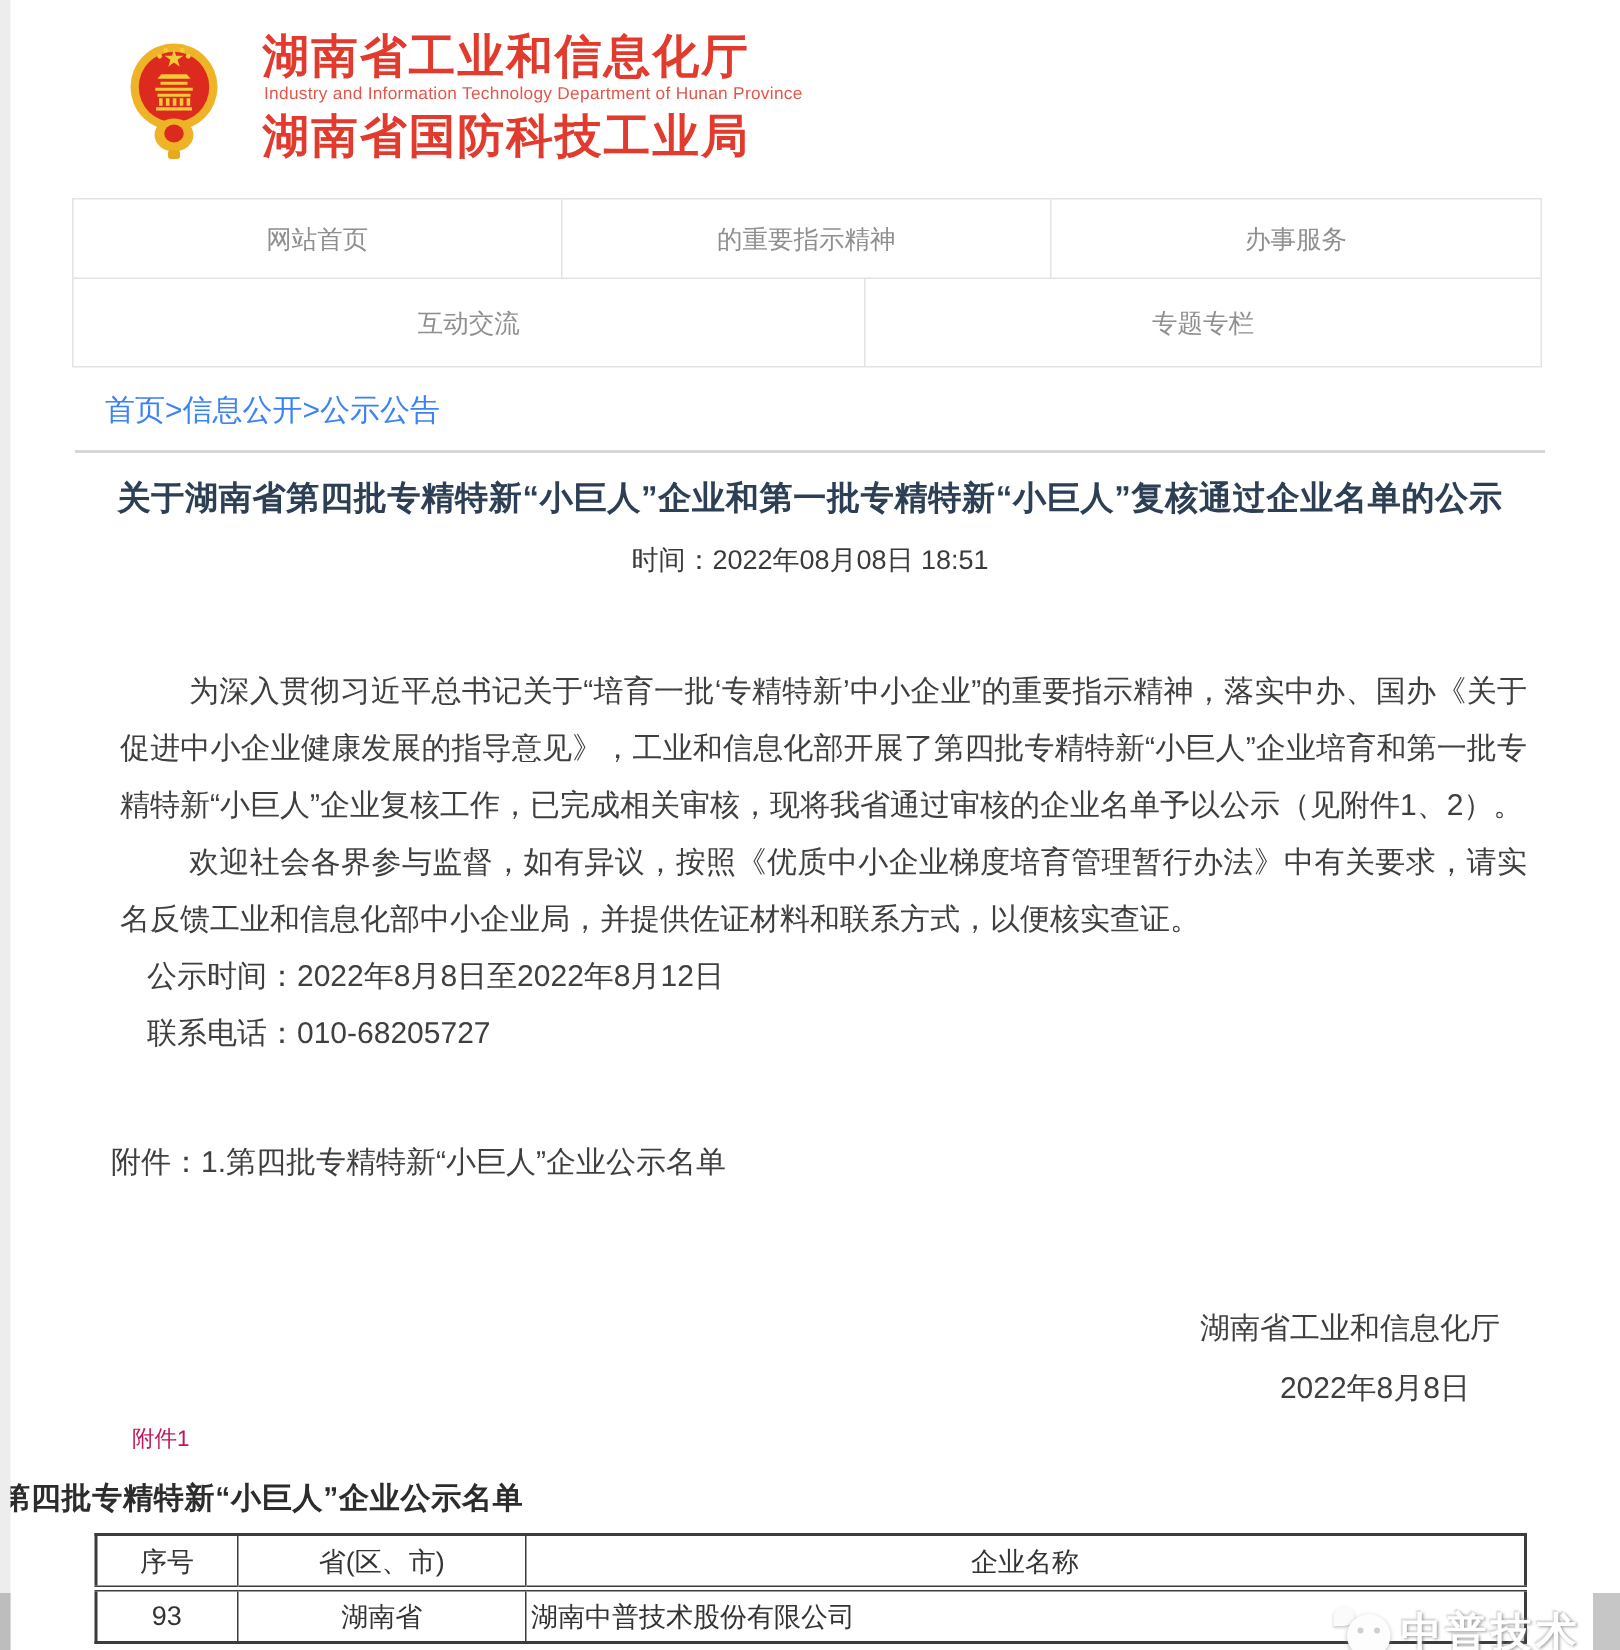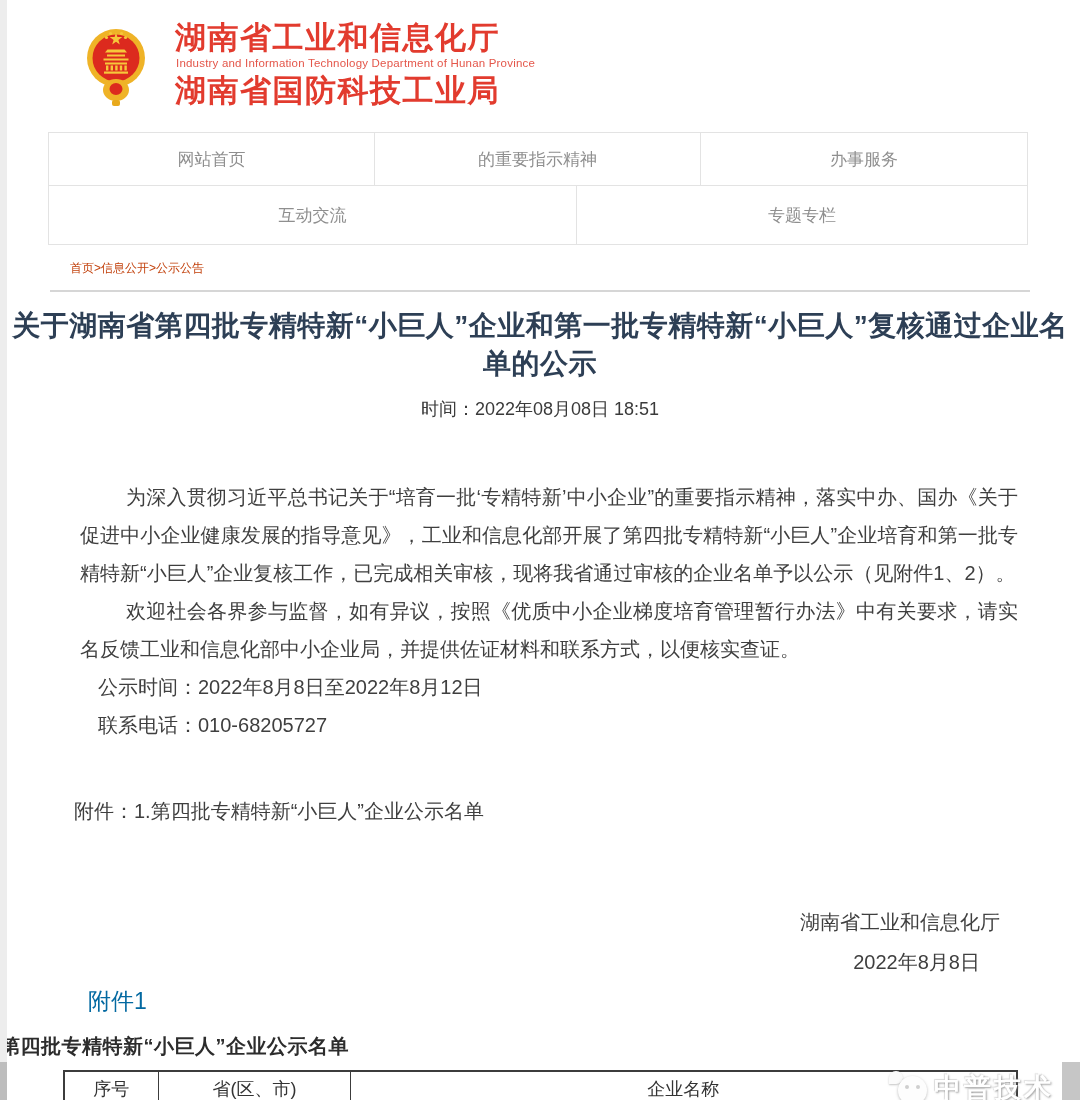--- a/index.html
+++ b/index.html
@@ -24,38 +24,38 @@
   .nav { margin:4px 52px 0 48px; border:1px solid #e3e3e3; border-bottom:none; }
   .nav-row { display:flex; border-bottom:1px solid #e3e3e3; }
   .nav-cell { text-align:center; color:#8f8f8f; font-size:17px; display:flex; align-items:center; justify-content:center; border-right:1px solid #e3e3e3; }
   .nav-cell:last-child { border-right:none; }
   .nav-row1 .nav-cell { height:52px; width:33.333%; }
   .nav-row2 .nav-cell { height:58px; }
   .nav-cell.w54 { width:54%; } .nav-cell.w46 { width:46%; }
 
   
   .crumb-wrap { margin:0 50px; border-bottom:2px solid #d6d6d6; }
-  .crumb { padding:15px 0 13px 20px; color:#c2410c; font-size:12px; }
+  .crumb { padding:15px 0 13px 20px; color:#3b82f6; font-size:20px; }
 
   
-  .title { margin-top:15px; text-align:center; color:#2d3f55; font-weight:bold; font-size:28px; letter-spacing:0.5px; }
+  .title { margin-top:15px; text-align:center; color:#2d3f55; font-weight:bold; font-size:22px; letter-spacing:0.5px; }
   .time { margin-top:14px; text-align:center; color:#3a3a3a; font-size:18px; }
 
   
   .body { margin:57px 52px 0 52px; padding-right:10px; font-size:20px; line-height:38px; color:#3f3f3f; }
   .body p.para { text-align:justify; text-indent:46px;margin-left:28px; }
   .line-ind { padding-left:46px; }
   .attach { margin-top:48px; }
   .attach-l1 { padding-left:22px;margin-top:12px; }
   .attach-l2 { padding-left:99px; }
   .sign { margin-top:72px; text-align:right; margin-right:18px; line-height:40px; }
   .sign-date { padding-right:20px; }
 
   
-  .att1 { margin:4px 0 16px 88px; font-size:23px; color:#0369a1; }
+  .att1 { margin:4px 0 16px 88px; font-size:15px; color:#be185d; }
   .tbl-title { margin-top:9px; text-align:left; font-size:20px; font-weight:bold; color:#2c2c2c; letter-spacing:0.5px; }
   table.list { border-collapse:collapse; margin:10px auto 0 auto; width:955px; font-size:18px; color:#333; }
   table.list, table.list td, table.list th { border:1.5px solid #3c3c3c; }
   table.list { border-width:2.5px; }
   table.list th { font-weight:normal; height:36px; text-align:center; border-bottom:4px double #3c3c3c; background:#fff; }
   table.list td { height:36px; text-align:center; }
   table.list .col-no { width:95px; } table.list .col-prov { width:192px; }
   table.list td.name { text-align:left; padding-left:3px; }
 
   

